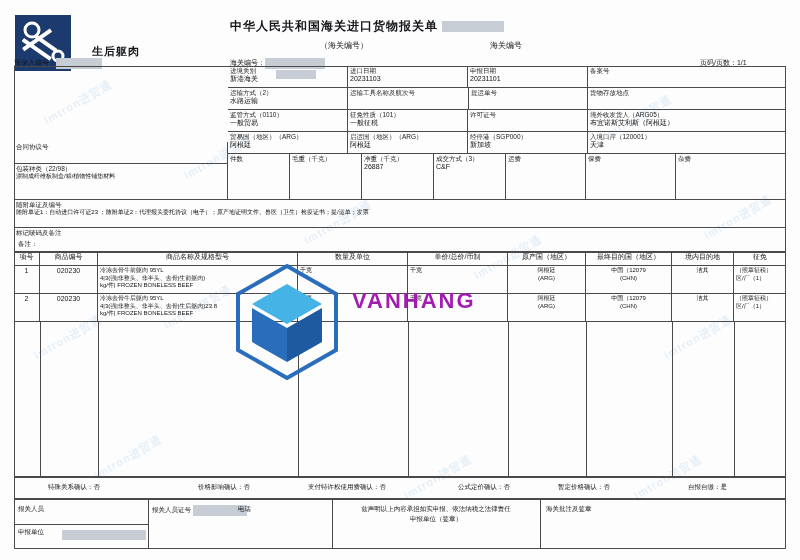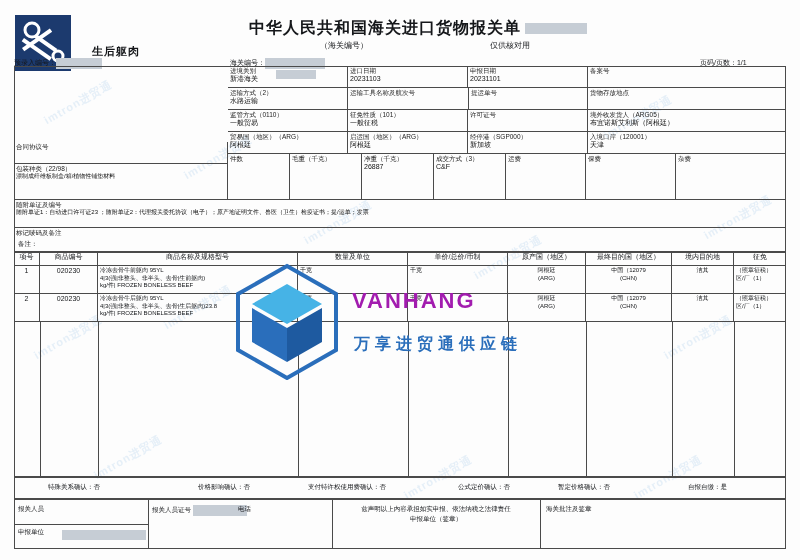--- a/index.html
+++ b/index.html
@@ -19,22 +19,22 @@
   .wm.small{font-size:11px;opacity:.5;}
   .center-logo{position:absolute;left:232px;top:262px;width:350px;height:130px;
       pointer-events:none;}
   .center-logo .txt{position:absolute;left:120px;top:26px;color:#a21caf;
       font-size:22px;font-weight:bold;letter-spacing:2px;}
   .center-logo .sub{position:absolute;left:122px;top:72px;color:#2a6ebb;
       font-size:16px;font-weight:bold;letter-spacing:5px;}
 
   
   .seal{position:absolute;left:14px;top:14px;width:58px;height:58px;}
-  .title{position:absolute;left:230px;top:18px;font-size:16px;font-weight:bold;
-      letter-spacing:1px;white-space:nowrap;margin-left:19px;}
+  .title{position:absolute;left:230px;top:18px;font-size:12px;font-weight:bold;
+      letter-spacing:1px;white-space:nowrap;}
   .redact{background:#c6cdd5;display:inline-block;height:11px;vertical-align:middle;}
   .huizong{position:absolute;left:92px;top:44px;font-size:11px;font-weight:bold;
       letter-spacing:1px;}
   .subtitle{position:absolute;left:320px;top:40px;font-size:8px;}
   .approve{position:absolute;left:490px;top:40px;font-size:8px;}
   .pageno{position:absolute;left:700px;top:58px;font-size:7px;}
 
   
   .box{position:absolute;box-sizing:border-box;border:1px solid #4a4a4a;}
   .cell{position:absolute;box-sizing:border-box;
@@ -75,21 +75,21 @@
       <rect x="10" y="24" width="34" height="4" transform="rotate(35 10 24)"></rect>
       <circle cx="44" cy="42" r="5" fill="none" stroke="#fff" stroke-width="3"></circle>
     </g>
   </svg>
 
   <div class="title">
     <span>中华人民共和国海关进口货物报关单</span><span class="redact" style="width:62px;margin-left:4px;"></span>
   </div>
   <div class="huizong">生后躯肉</div>
   <div class="subtitle">（海关编号）</div>
-  <div class="approve">仅供核对用</div>
+  <div class="approve">海关编号</div>
   <div class="pageno">页码/页数：1/1</div>
 
   <div style="position:absolute;left:14px;top:58px;font-size:7px;">
     <span>预录入编号：</span><span class="redact" style="width:46px;"></span>
   </div>
   <div style="position:absolute;left:230px;top:58px;font-size:7px;">
     <span>海关编号：</span><span class="redact" style="width:60px;"></span>
   </div>
 
   <div class="box" style="left:14px;top:66px;width:772px;height:186px;"></div>
@@ -295,21 +295,20 @@
   <div style="position:absolute;left:734px;top:322px;width:1px;height:155px;background:#4a4a4a;"></div>
 
   <div class="center-logo">
     <svg width="110" height="118" viewBox="0 0 110 118">
       <polygon points="55,4 104,32 104,88 55,116 6,88 6,32" fill="none" stroke="#2a6ebb" stroke-width="4"></polygon>
       <polygon points="55,22 90,42 55,62 20,42" fill="#46b3e6"></polygon>
       <polygon points="20,46 55,66 55,100 20,80" fill="#2a6ebb"></polygon>
       <polygon points="90,46 90,80 55,100 55,66" fill="#1e5aa0"></polygon>
     </svg>
     <div class="txt">VANHANG</div>
-    <div class="sub">万享进贸通供应链</div>
   </div>
 
   <div class="box" style="left:14px;top:477px;width:772px;height:22px;"></div>
   <div style="position:absolute;left:48px;top:483px;font-size:6.5px;">
     <span>特殊关系确认：</span><span>否</span>
   </div>
   <div style="position:absolute;left:198px;top:483px;font-size:6.5px;">
     <span>价格影响确认：</span><span>否</span>
   </div>
   <div style="position:absolute;left:308px;top:483px;font-size:6.5px;">

